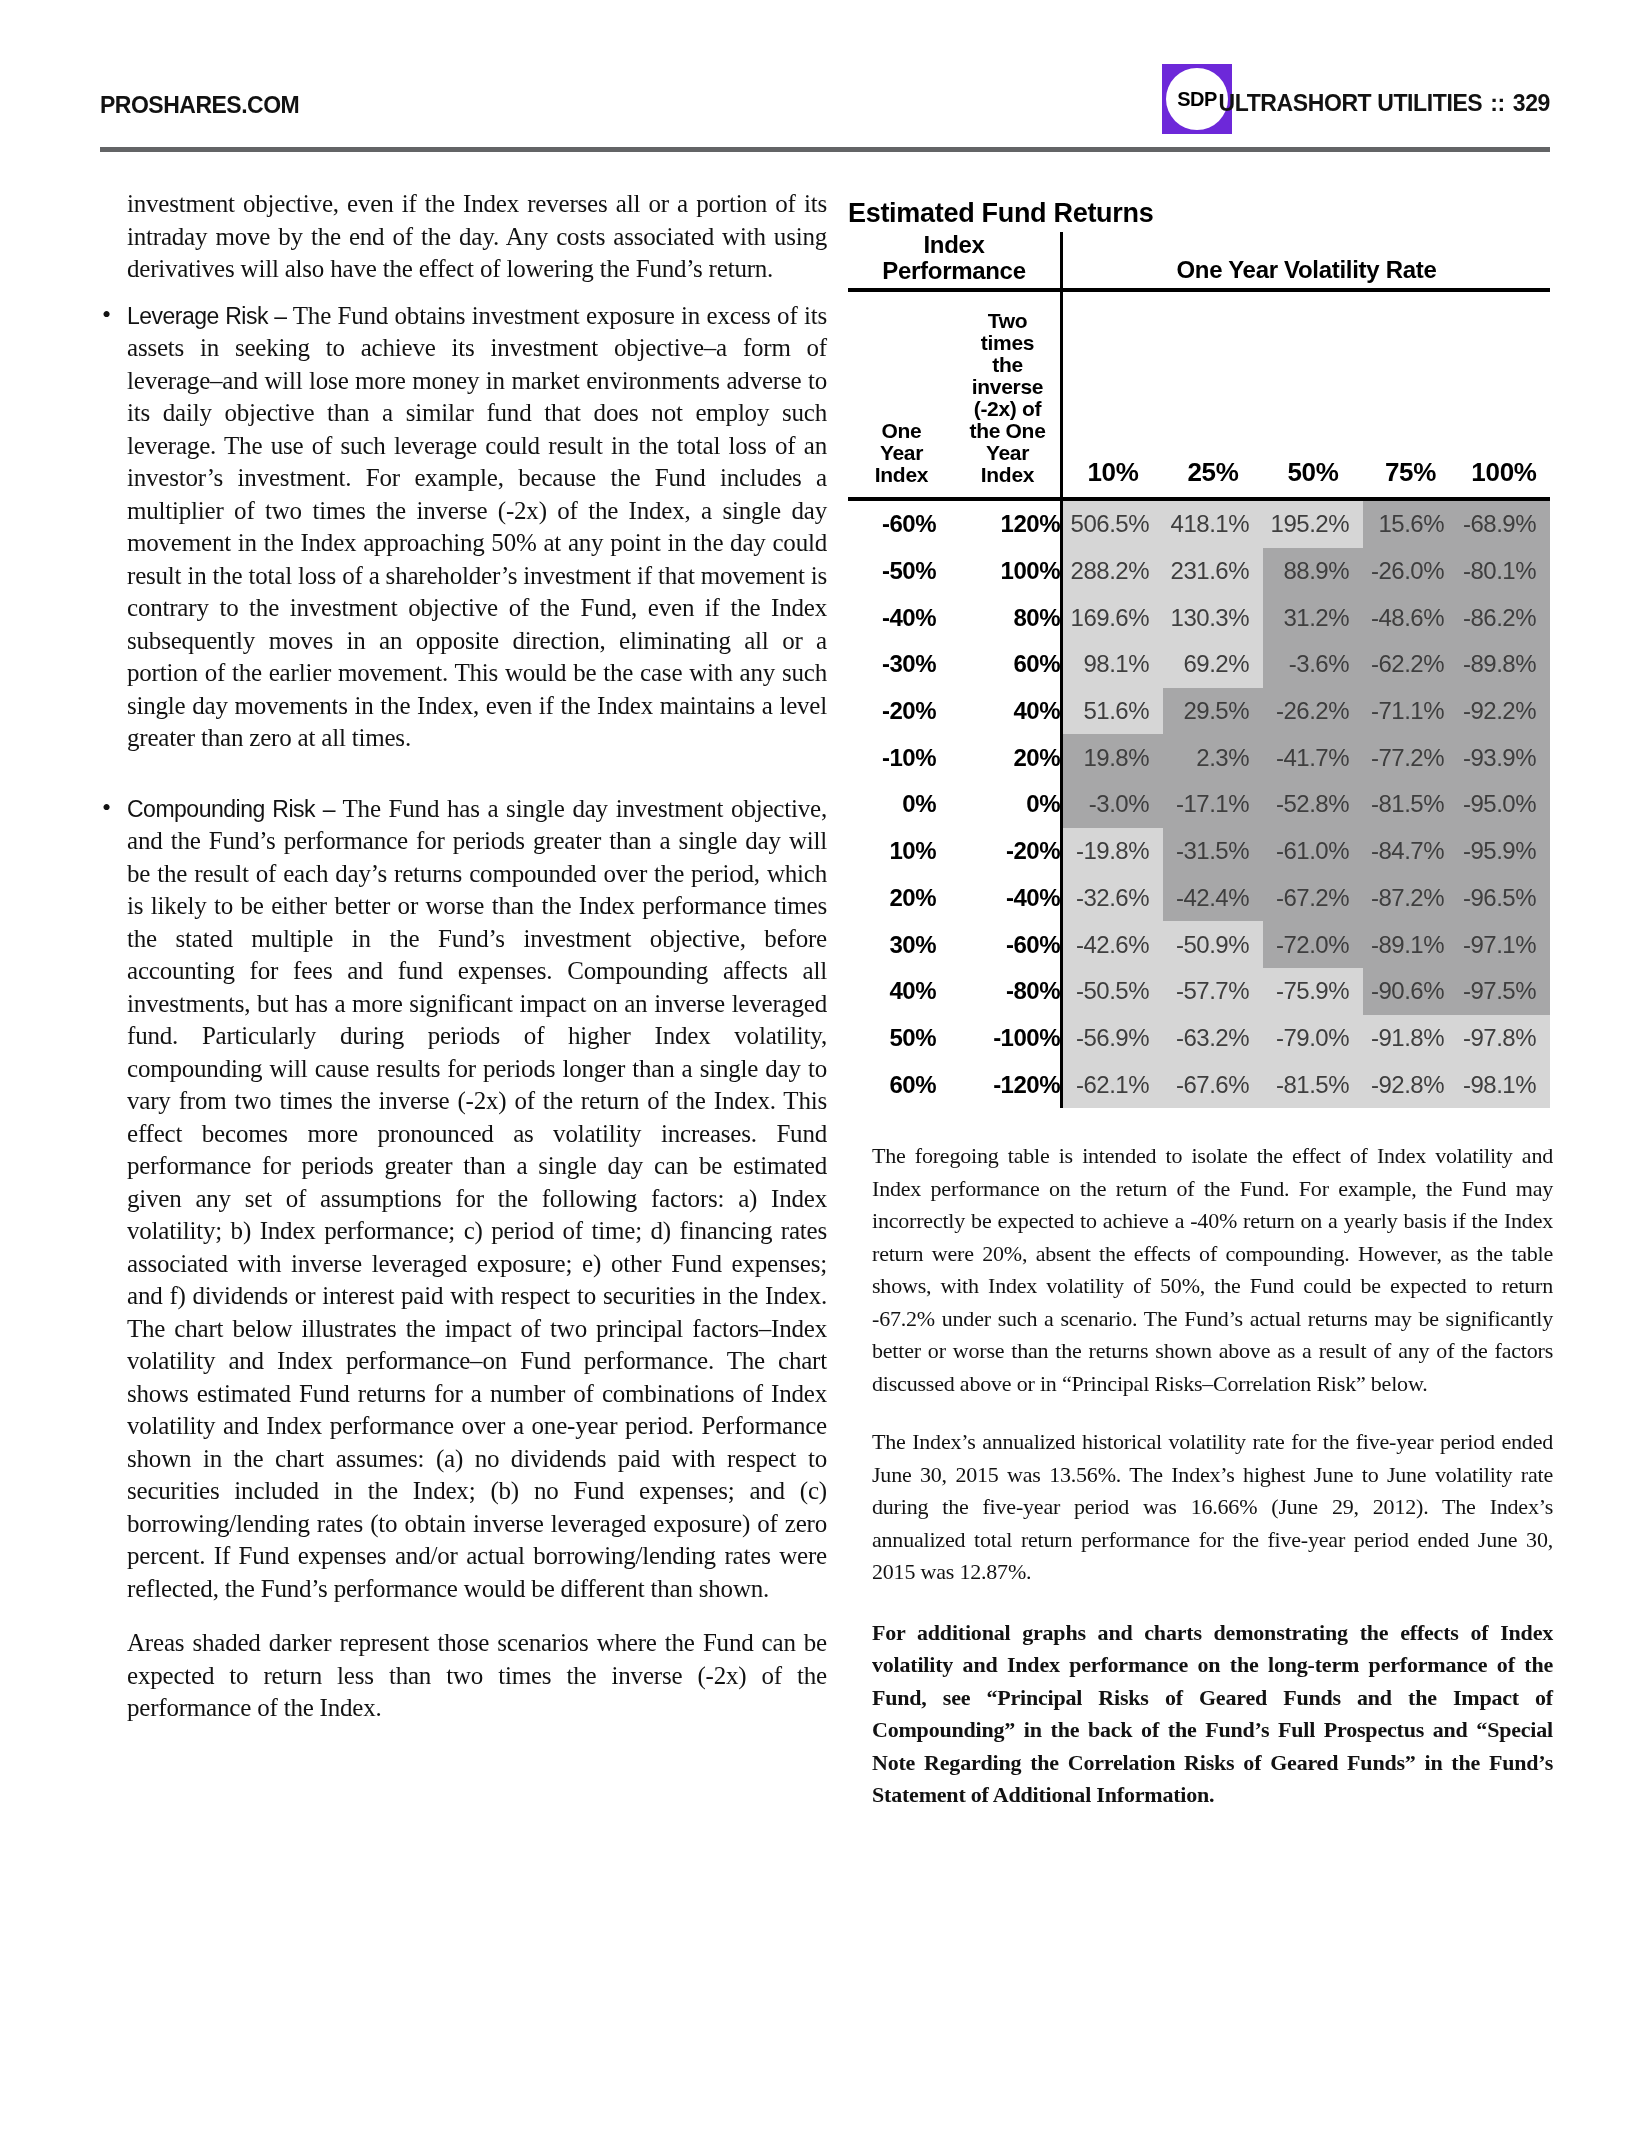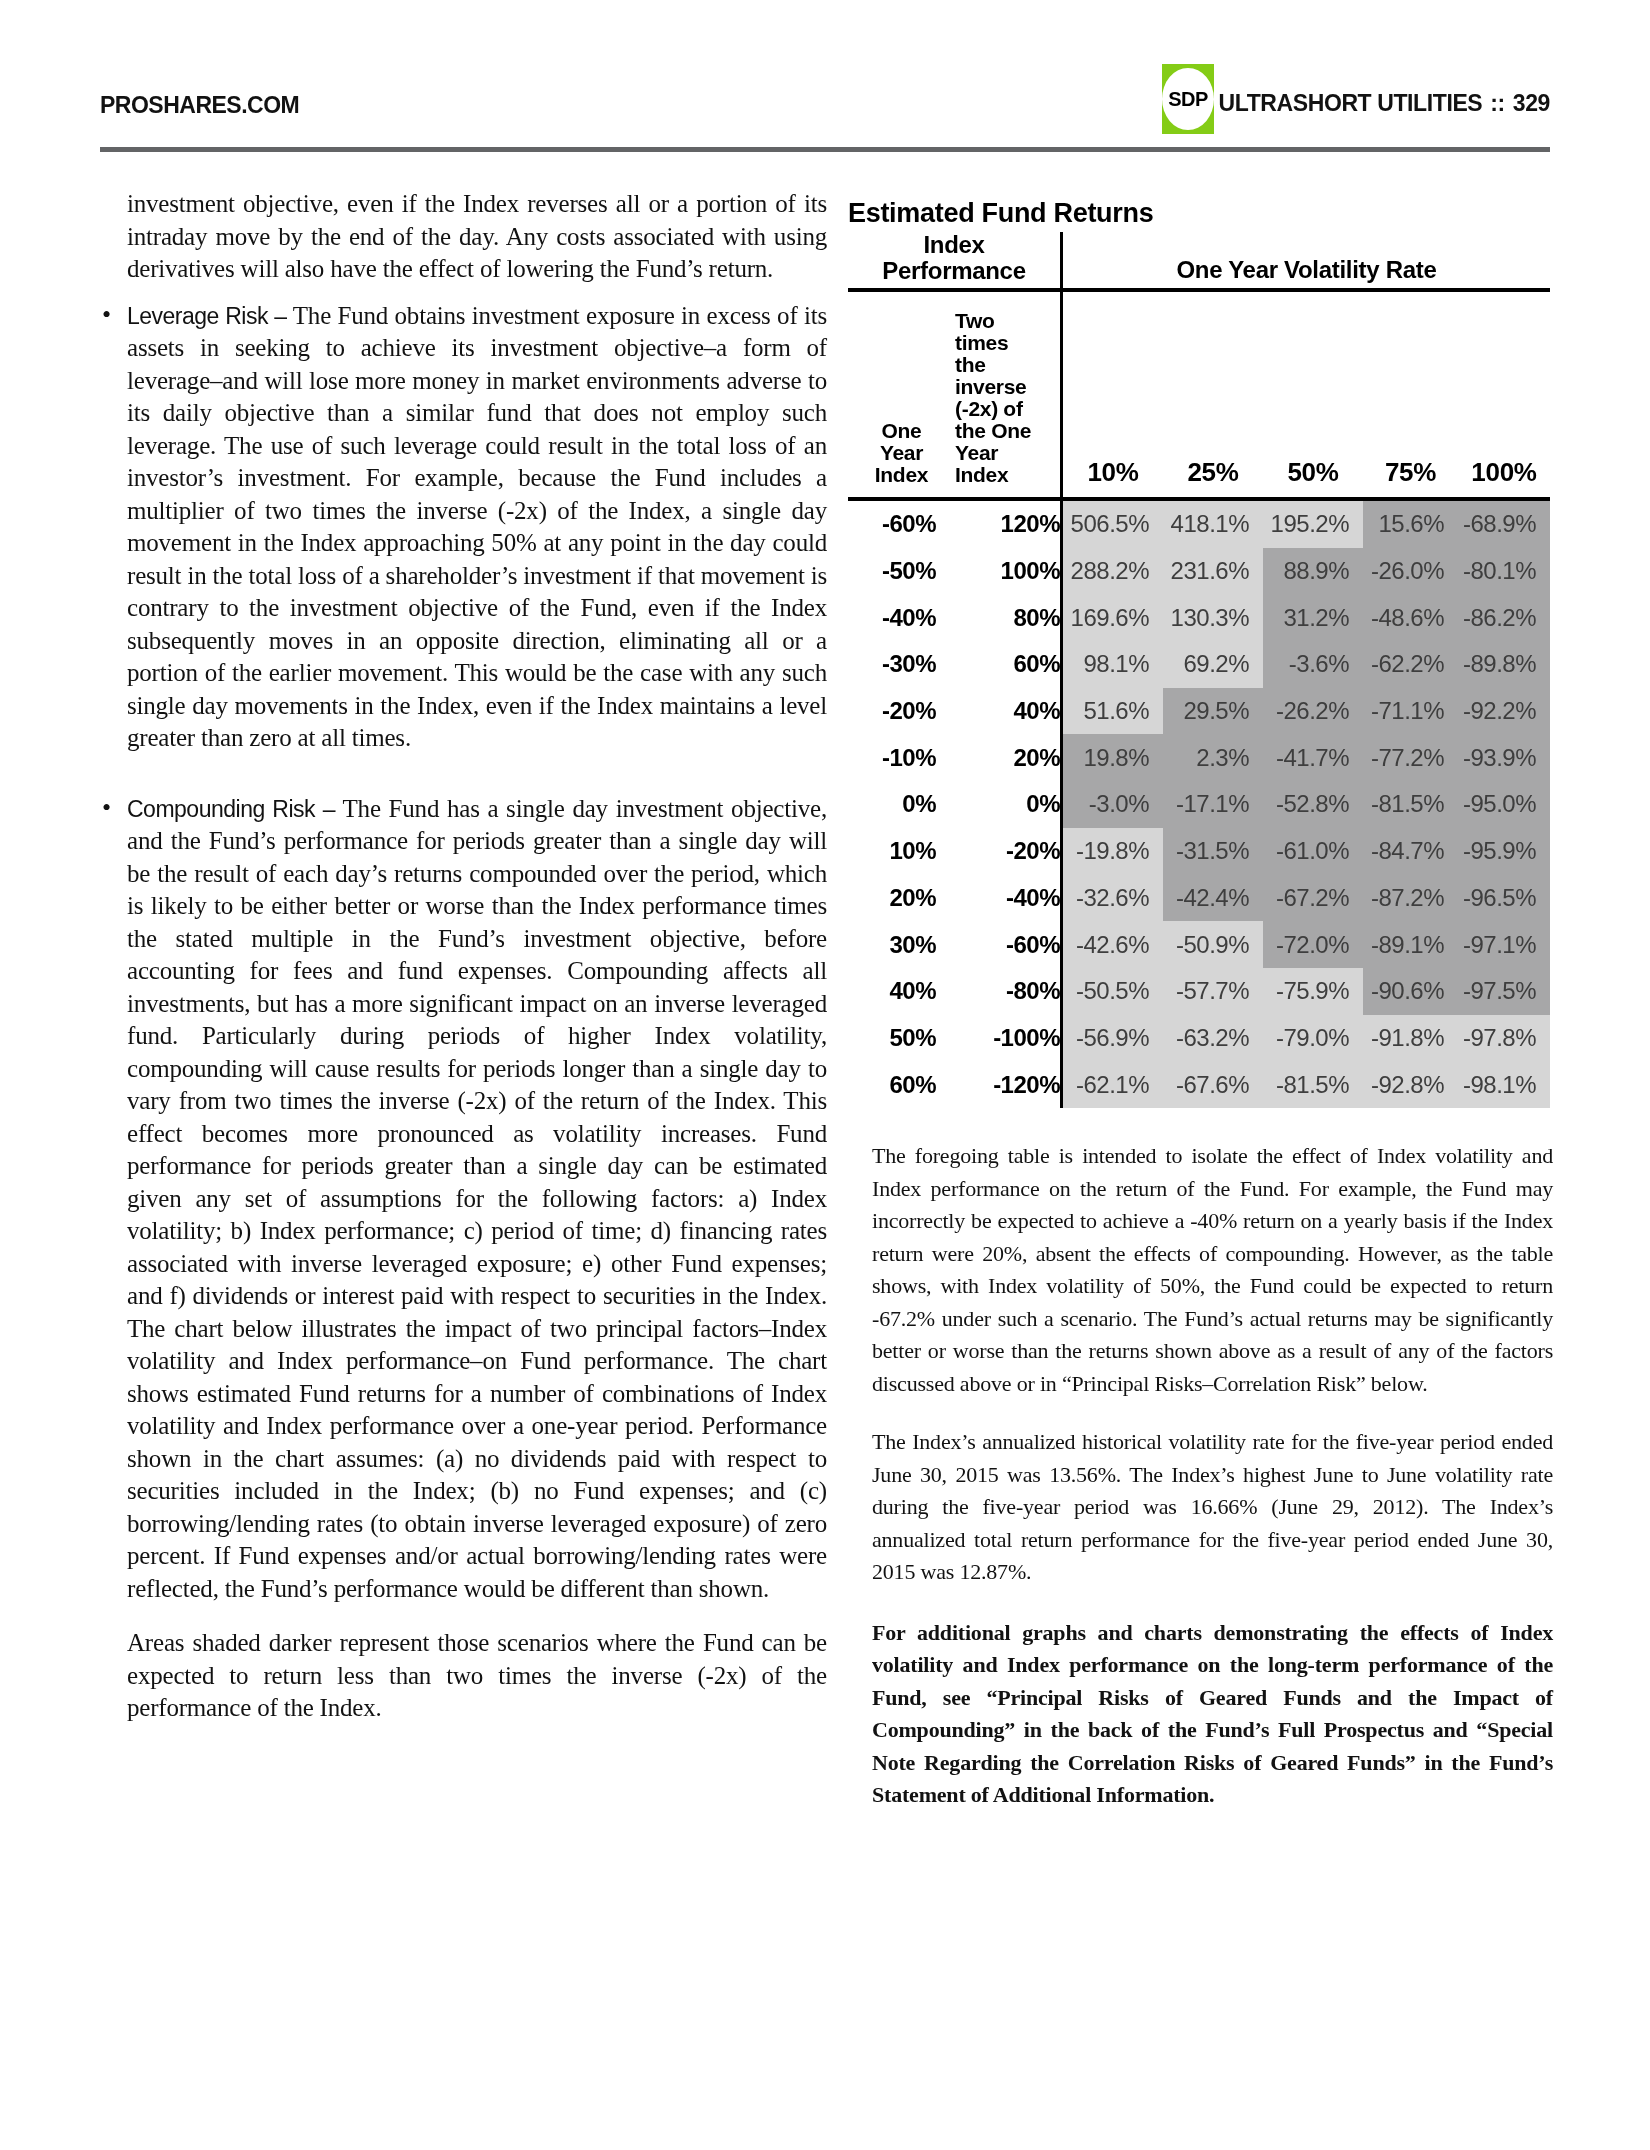--- a/index.html
+++ b/index.html
@@ -7,22 +7,22 @@
     position:relative; width:1650px; height:2150px; background:#fff;
     font-family:"Liberation Serif", serif; color:#121212; overflow:hidden;
   }
   
   .brand {
     position:absolute; left:100px; top:92px;
     font-family:"Liberation Sans", sans-serif; font-weight:bold;
     font-size:23px; letter-spacing:-0.5px;
   }
   .logo {
-    position:absolute; left:1162px; top:64px; width:52px; height:70px;
-    background:#84cc16; display:flex; align-items:center; justify-content:center;
+    position:absolute; left:1162px; top:64px; width:70px; height:70px;
+    background:#6d28d9; display:flex; align-items:center; justify-content:center;
   }
   .logo-circle {
     width:62px; height:62px; background:#fff; border-radius:50%;
     display:flex; align-items:center; justify-content:center;
     font-family:"Liberation Sans", sans-serif; font-weight:bold; font-size:20px;
     letter-spacing:-0.5px; color:#000;
   }
   .doc-title {
     position:absolute; right:100px; top:90px; text-align:right;
     font-family:"Liberation Sans", sans-serif; font-weight:bold;
@@ -77,21 +77,21 @@
   }
   .rule1 {position:absolute; top:92px; left:0; width:702px; height:4px; background:#000;}
   .rule2 {position:absolute; top:301px; left:0; width:702px; height:4px; background:#000;}
   .vline {position:absolute; left:212px; top:36px; width:3px; height:876px; background:#000; z-index:3;}
   .h-col1 {
     position:absolute; top:224px; left:0; width:107px; text-align:center;
     font-weight:bold; font-size:21px; line-height:22px; letter-spacing:-0.3px;
     white-space:pre-line;
   }
   .h-col2 {
-    position:absolute; top:114px; left:107px; width:105px; text-align:left;
+    position:absolute; top:114px; left:107px; width:105px; text-align:center;
     font-weight:bold; font-size:21px; line-height:22px; letter-spacing:-0.3px;
     white-space:pre-line;
   }
   .vol-row {
     position:absolute; top:260px; left:215px; width:487px; height:32px;
     display:grid; grid-template-columns:100px 100px 100px 95px 92px;
     align-items:end;
   }
   .vh {text-align:center; font-weight:bold; font-size:26px; letter-spacing:-0.3px;}
   .tbody {

